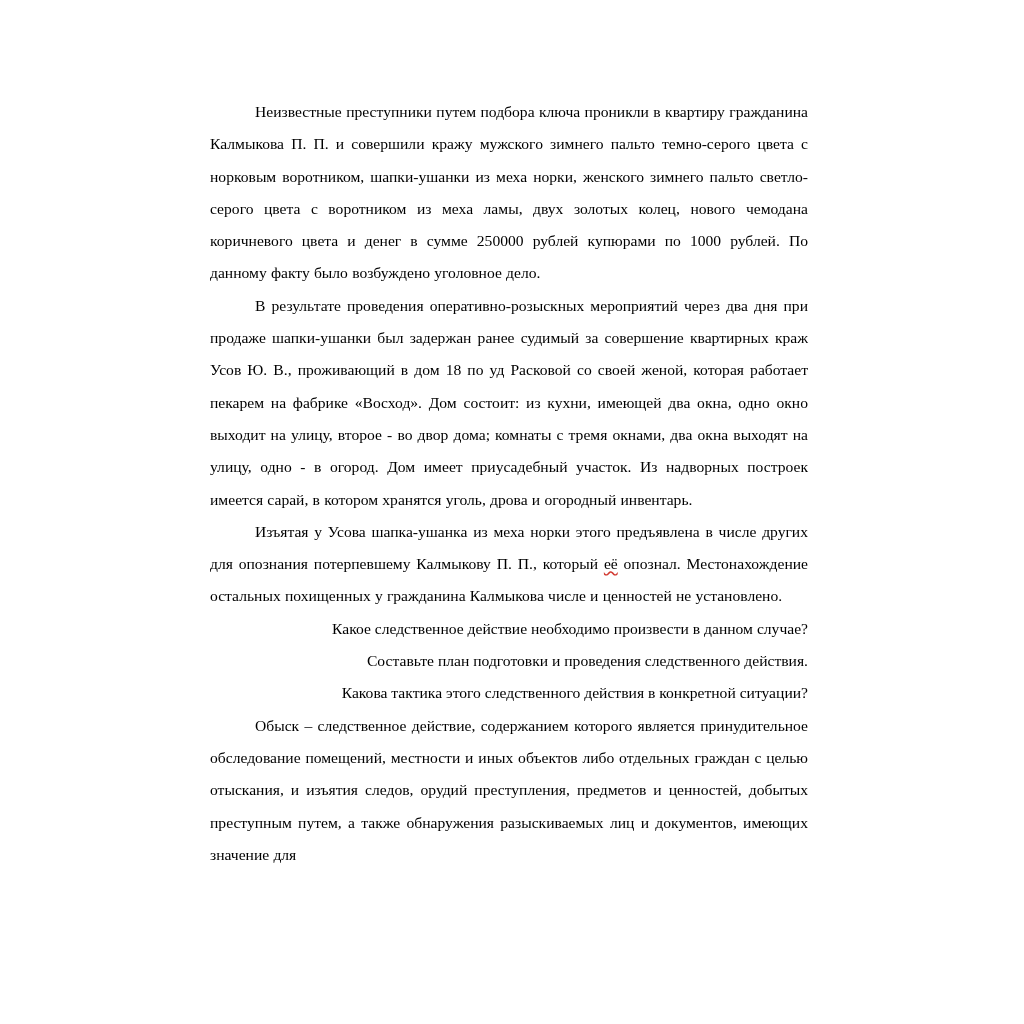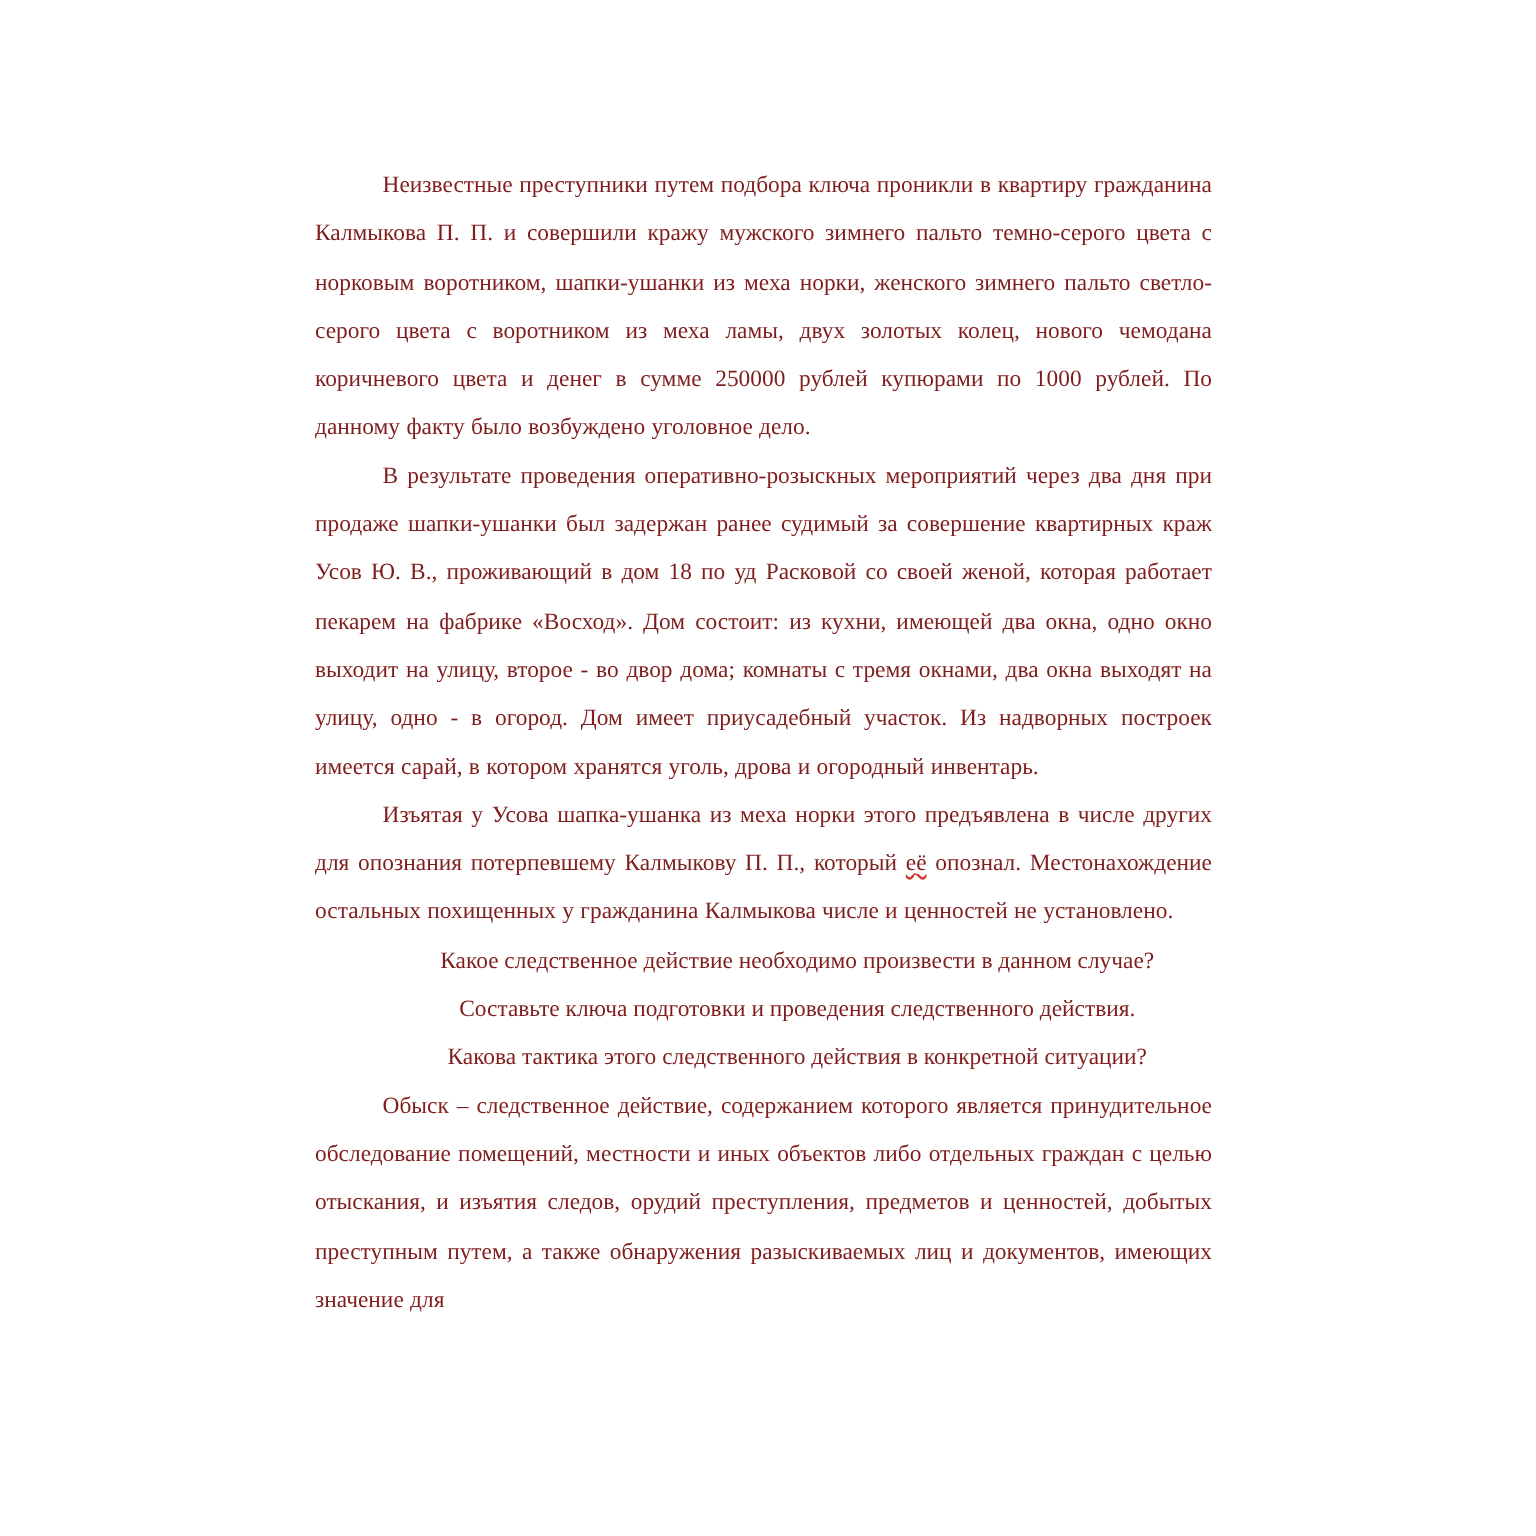--- a/index.html
+++ b/index.html
@@ -21,40 +21,40 @@
   #page-sheet {
     position: absolute;
     inset: 0;
     background: #ffffff;
   }
 
   
   #text-column {
     position: absolute;
     left: 210px;
-    top: 108px;
+    top: 96px;
     width: 598px;
-    color: #7f1d1d;
+    color: #000000;
     font-size: 15.6px;
     line-height: 32.3px;
   }
 
   p.doc-paragraph {
     margin: 0;
     text-align: justify;
     text-justify: inter-word;
     text-indent: 45px;
     white-space: pre-wrap;
     word-spacing: 0.02em;
   }
 
   
   p.doc-line {
     margin: 0;
-    text-align: center;
+    text-align: right;
     text-indent: 45px;
     white-space: pre-wrap;
   }
 
   
   .spellcheck-error {
     text-decoration: underline wavy #d23b32;
     text-decoration-skip-ink: none;
     -webkit-text-decoration: underline wavy #d23b32;
     text-underline-offset: 1px;
@@ -68,21 +68,21 @@
   <div id="text-column">
 
     <p class="doc-paragraph">Неизвестные преступники путем подбора ключа проникли в квартиру гражданина Калмыкова П. П. и совершили кражу мужского зимнего пальто темно-серого цвета с норковым воротником, шапки-ушанки из меха норки, женского зимнего пальто светло-серого цвета с воротником из меха ламы, двух золотых колец, нового чемодана коричневого цвета и денег в сумме 250000 рублей купюрами по 1000 рублей. По данному факту было возбуждено уголовное дело.</p>
 
     <p class="doc-paragraph">В результате проведения оперативно-розыскных мероприятий через два дня при продаже шапки-ушанки был задержан ранее судимый за совершение квартирных краж Усов Ю. В., проживающий в дом 18 по уд Расковой со своей женой, которая работает пекарем на фабрике «Восход». Дом состоит: из кухни, имеющей два окна, одно окно выходит на улицу, второе - во двор дома; комнаты с тремя окнами, два окна выходят на улицу, одно - в огород. Дом имеет приусадебный участок. Из надворных построек имеется сарай, в котором хранятся уголь, дрова и огородный инвентарь.</p>
 
     <p class="doc-paragraph"><span>Изъятая у Усова шапка-ушанка из меха норки этого предъявлена в числе других для опознания потерпевшему Калмыкову П. П., который </span><span class="spellcheck-error">её</span><span> опознал. Местонахождение остальных похищенных у гражданина Калмыкова числе и ценностей не установлено.</span></p>
 
     <p class="doc-line">Какое следственное действие необходимо произвести в данном случае?</p>
 
-    <p class="doc-line">Составьте ключа подготовки и проведения следственного действия.</p>
+    <p class="doc-line">Составьте план подготовки и проведения следственного действия.</p>
 
     <p class="doc-line">Какова тактика этого следственного действия в конкретной ситуации?</p>
 
 
     <p class="doc-paragraph">Обыск – следственное действие, содержанием которого является принудительное обследование помещений, местности и иных объектов либо отдельных граждан с целью отыскания, и изъятия следов, орудий преступления, предметов и ценностей, добытых преступным путем, а также обнаружения разыскиваемых лиц и документов, имеющих значение для</p>
 
   </div>
 </div>
 
 </body></html>

